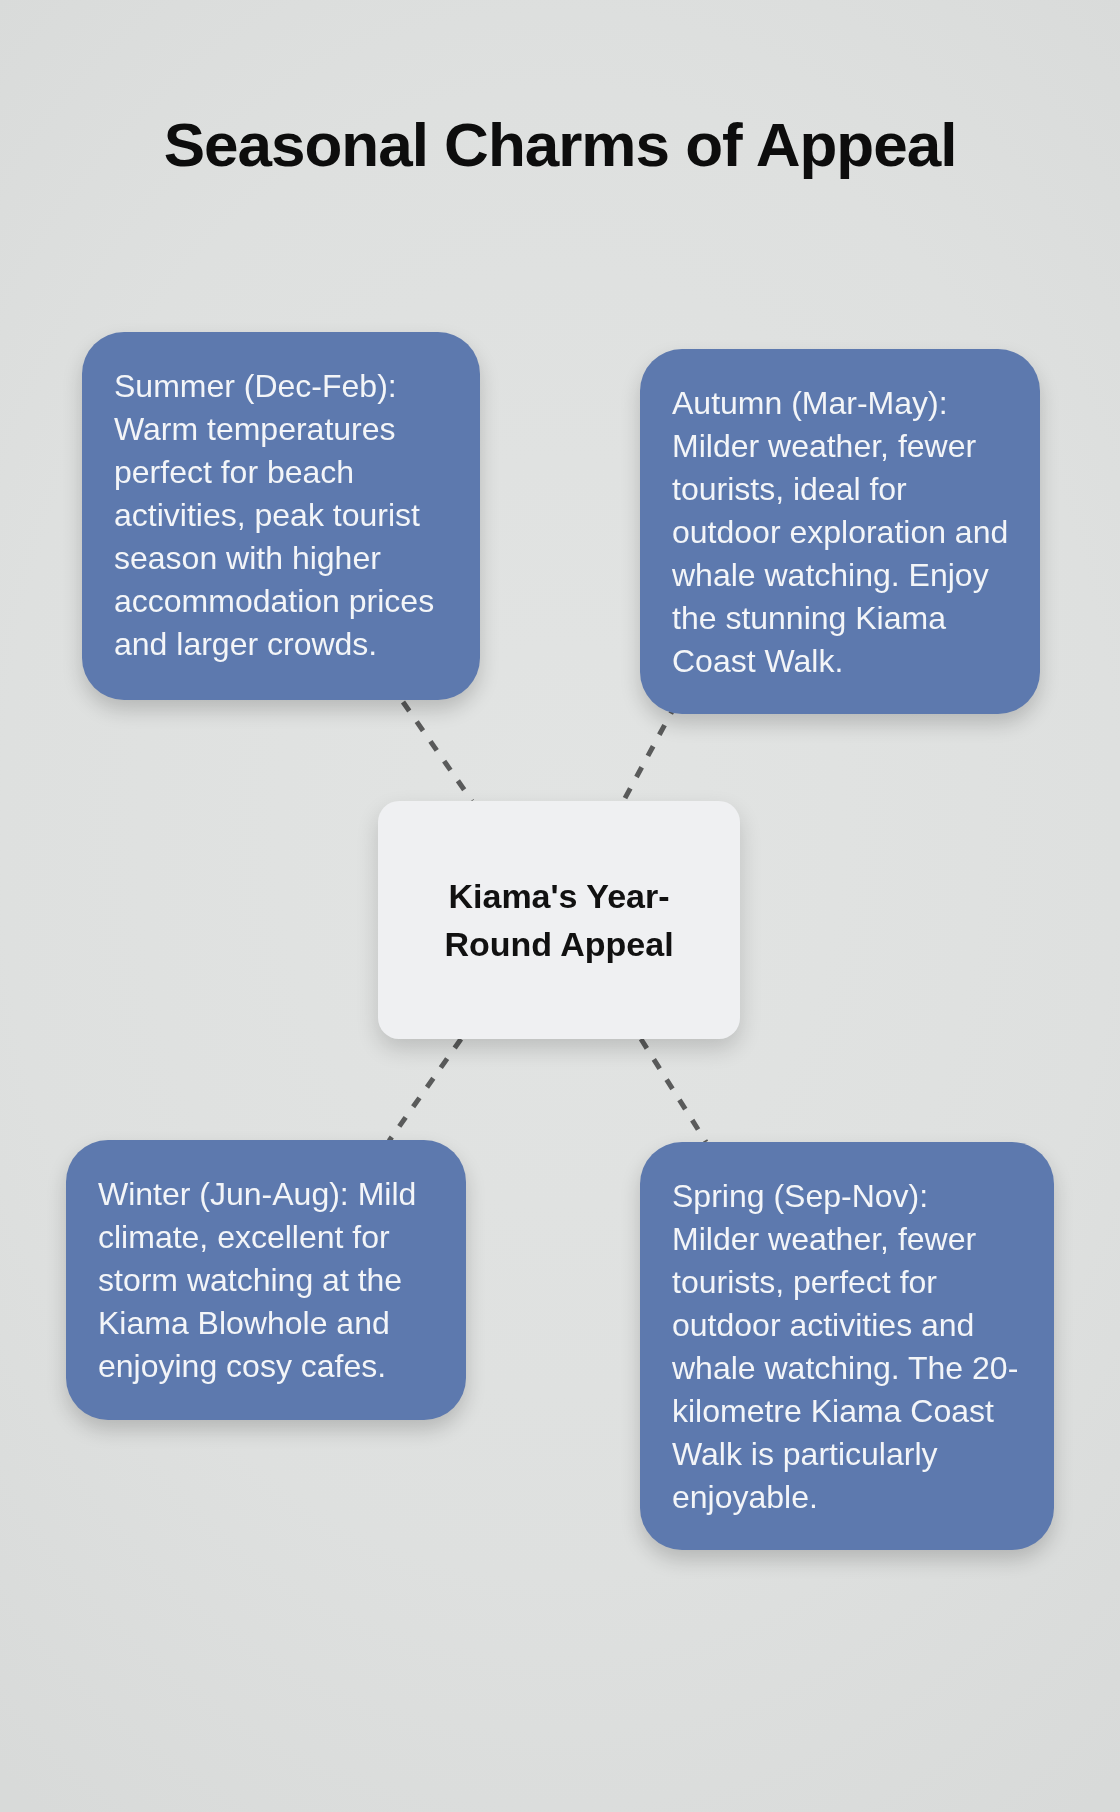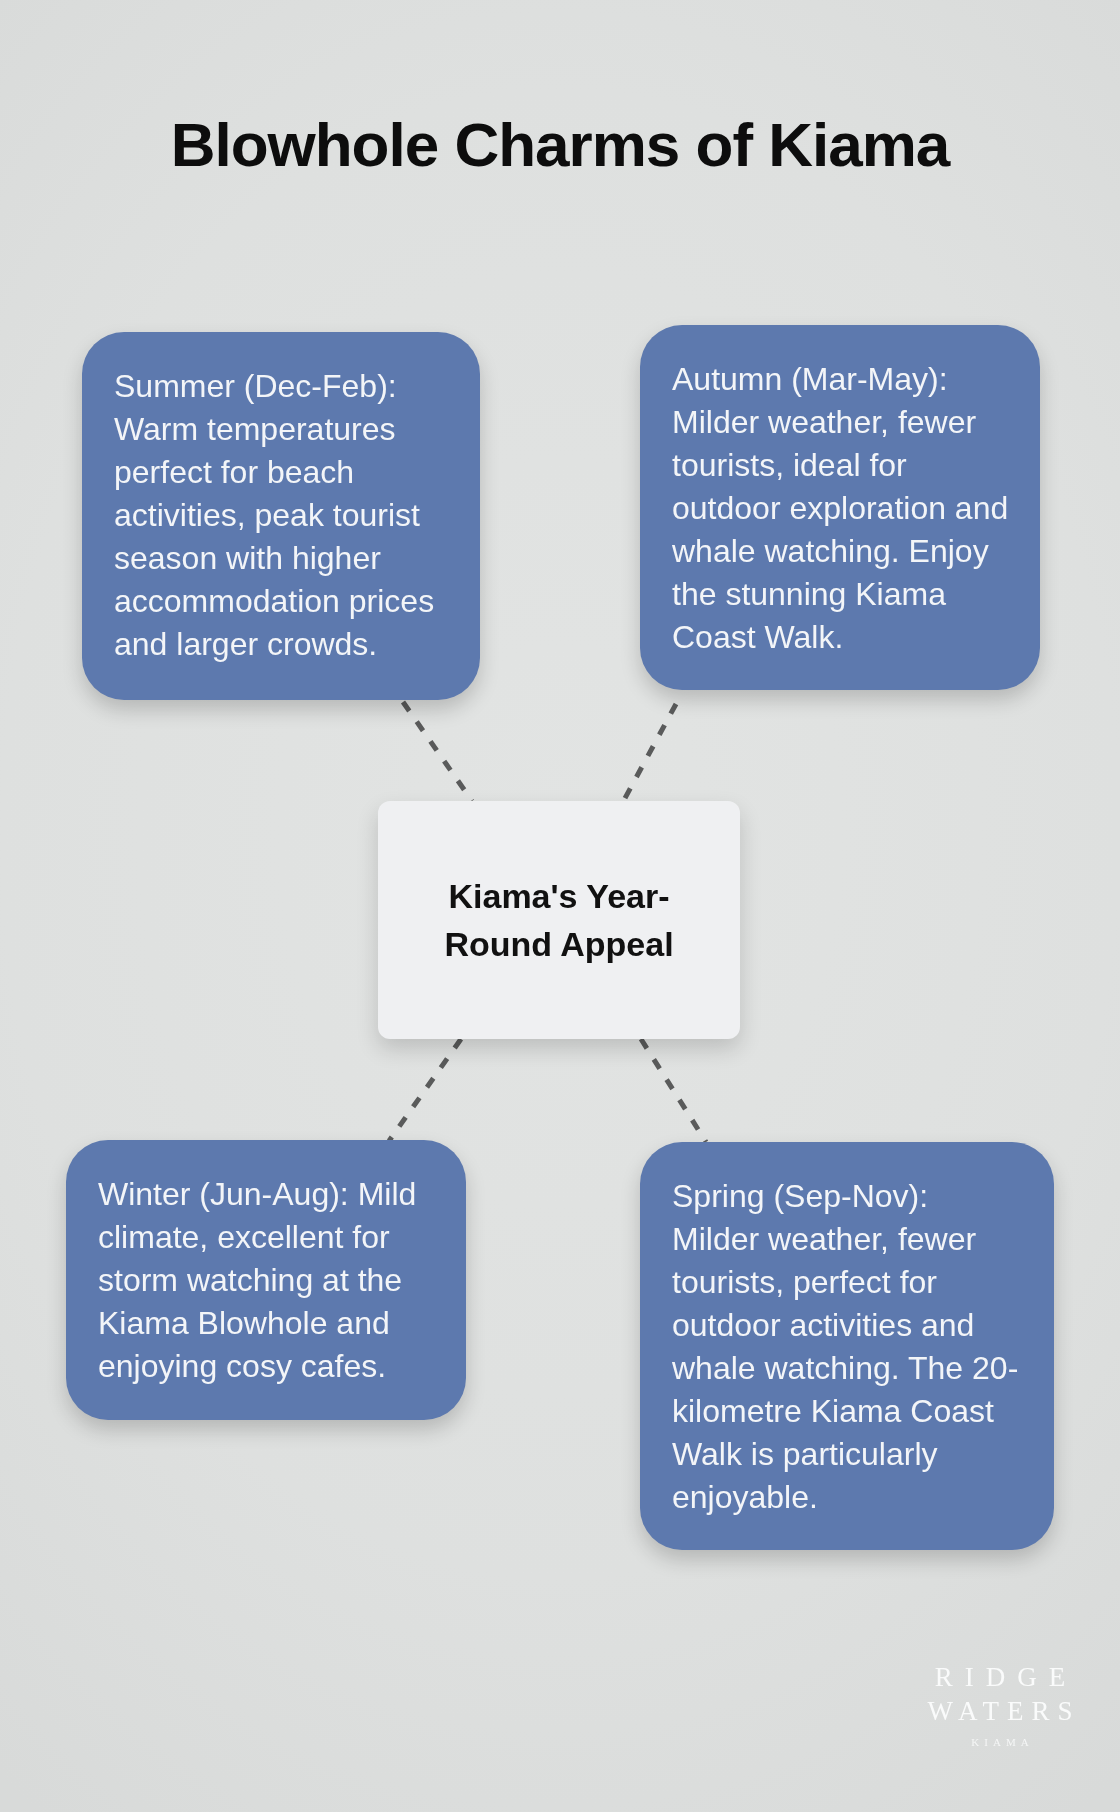--- a/index.html
+++ b/index.html
@@ -52,29 +52,29 @@
     background:var(--card-blue);
     border-radius:42px;
     box-shadow:0 10px 20px rgba(0,0,0,0.18);
     padding:33px 30px 28px 32px;
     color:var(--card-text);
     font-size:32px;
     line-height:43px;
     font-weight:400;
   }
   .card-summer{left:82px;  top:332px;  width:398px; height:368px;}
-  .card-autumn{left:640px; top:325px;  width:400px; height:365px;}
+  .card-autumn{left:640px; top:349px;  width:400px; height:365px;}
   .card-winter{left:66px;  top:1140px; width:400px; height:280px;}
   .card-spring{left:640px; top:1142px; width:414px; height:408px;}
   .center-node{
     position:absolute;
     left:378px; top:801px;
     width:362px; height:238px;
     background:var(--center-bg);
-    border-radius:12px;
+    border-radius:21px;
     box-shadow:0 10px 22px rgba(0,0,0,0.16);
     display:flex;
     align-items:center;
     justify-content:center;
     text-align:center;
     padding:0 44px;
   }
   .center-node .label{
     font-size:34px;
     line-height:48px;
@@ -109,21 +109,21 @@
     line-height:14px;
     margin-top:9px;
     opacity:0.85;
   }
 </style>
 </head>
 <body>
 
 <div class="canvas">
 
-  <h1 class="page-title">Blowhole Charms of Kiama</h1>
+  <h1 class="page-title">Seasonal Charms of Appeal</h1>
 
   <svg class="connectors" width="1120" height="1812" viewBox="0 0 1120 1812">
     <line x1="403" y1="702" x2="472" y2="801"></line>
     <line x1="676" y1="704" x2="624" y2="800"></line>
     <line x1="461" y1="1039" x2="389" y2="1141"></line>
     <line x1="641" y1="1039" x2="706" y2="1142"></line>
   </svg>
 
   <div class="season-card card-summer">
     <span>Summer (Dec-Feb): Warm temperatures perfect for beach activities, peak tourist season with higher accommodation prices and larger crowds.</span>
@@ -138,19 +138,14 @@
   </div>
 
   <div class="season-card card-spring">
     <span>Spring (Sep-Nov): Milder weather, fewer tourists, perfect for outdoor activities and whale watching. The 20-kilometre Kiama Coast Walk is particularly enjoyable.</span>
   </div>
 
   <div class="center-node">
     <div class="label">Kiama's Year-Round Appeal</div>
   </div>
 
-  <div class="brand-logo">
-    <div class="logo-line1">RIDGE</div>
-    <div class="logo-line2">WATERS</div>
-    <div class="logo-line3">KIAMA</div>
-  </div>
 
 </div>
 
 </body></html>

